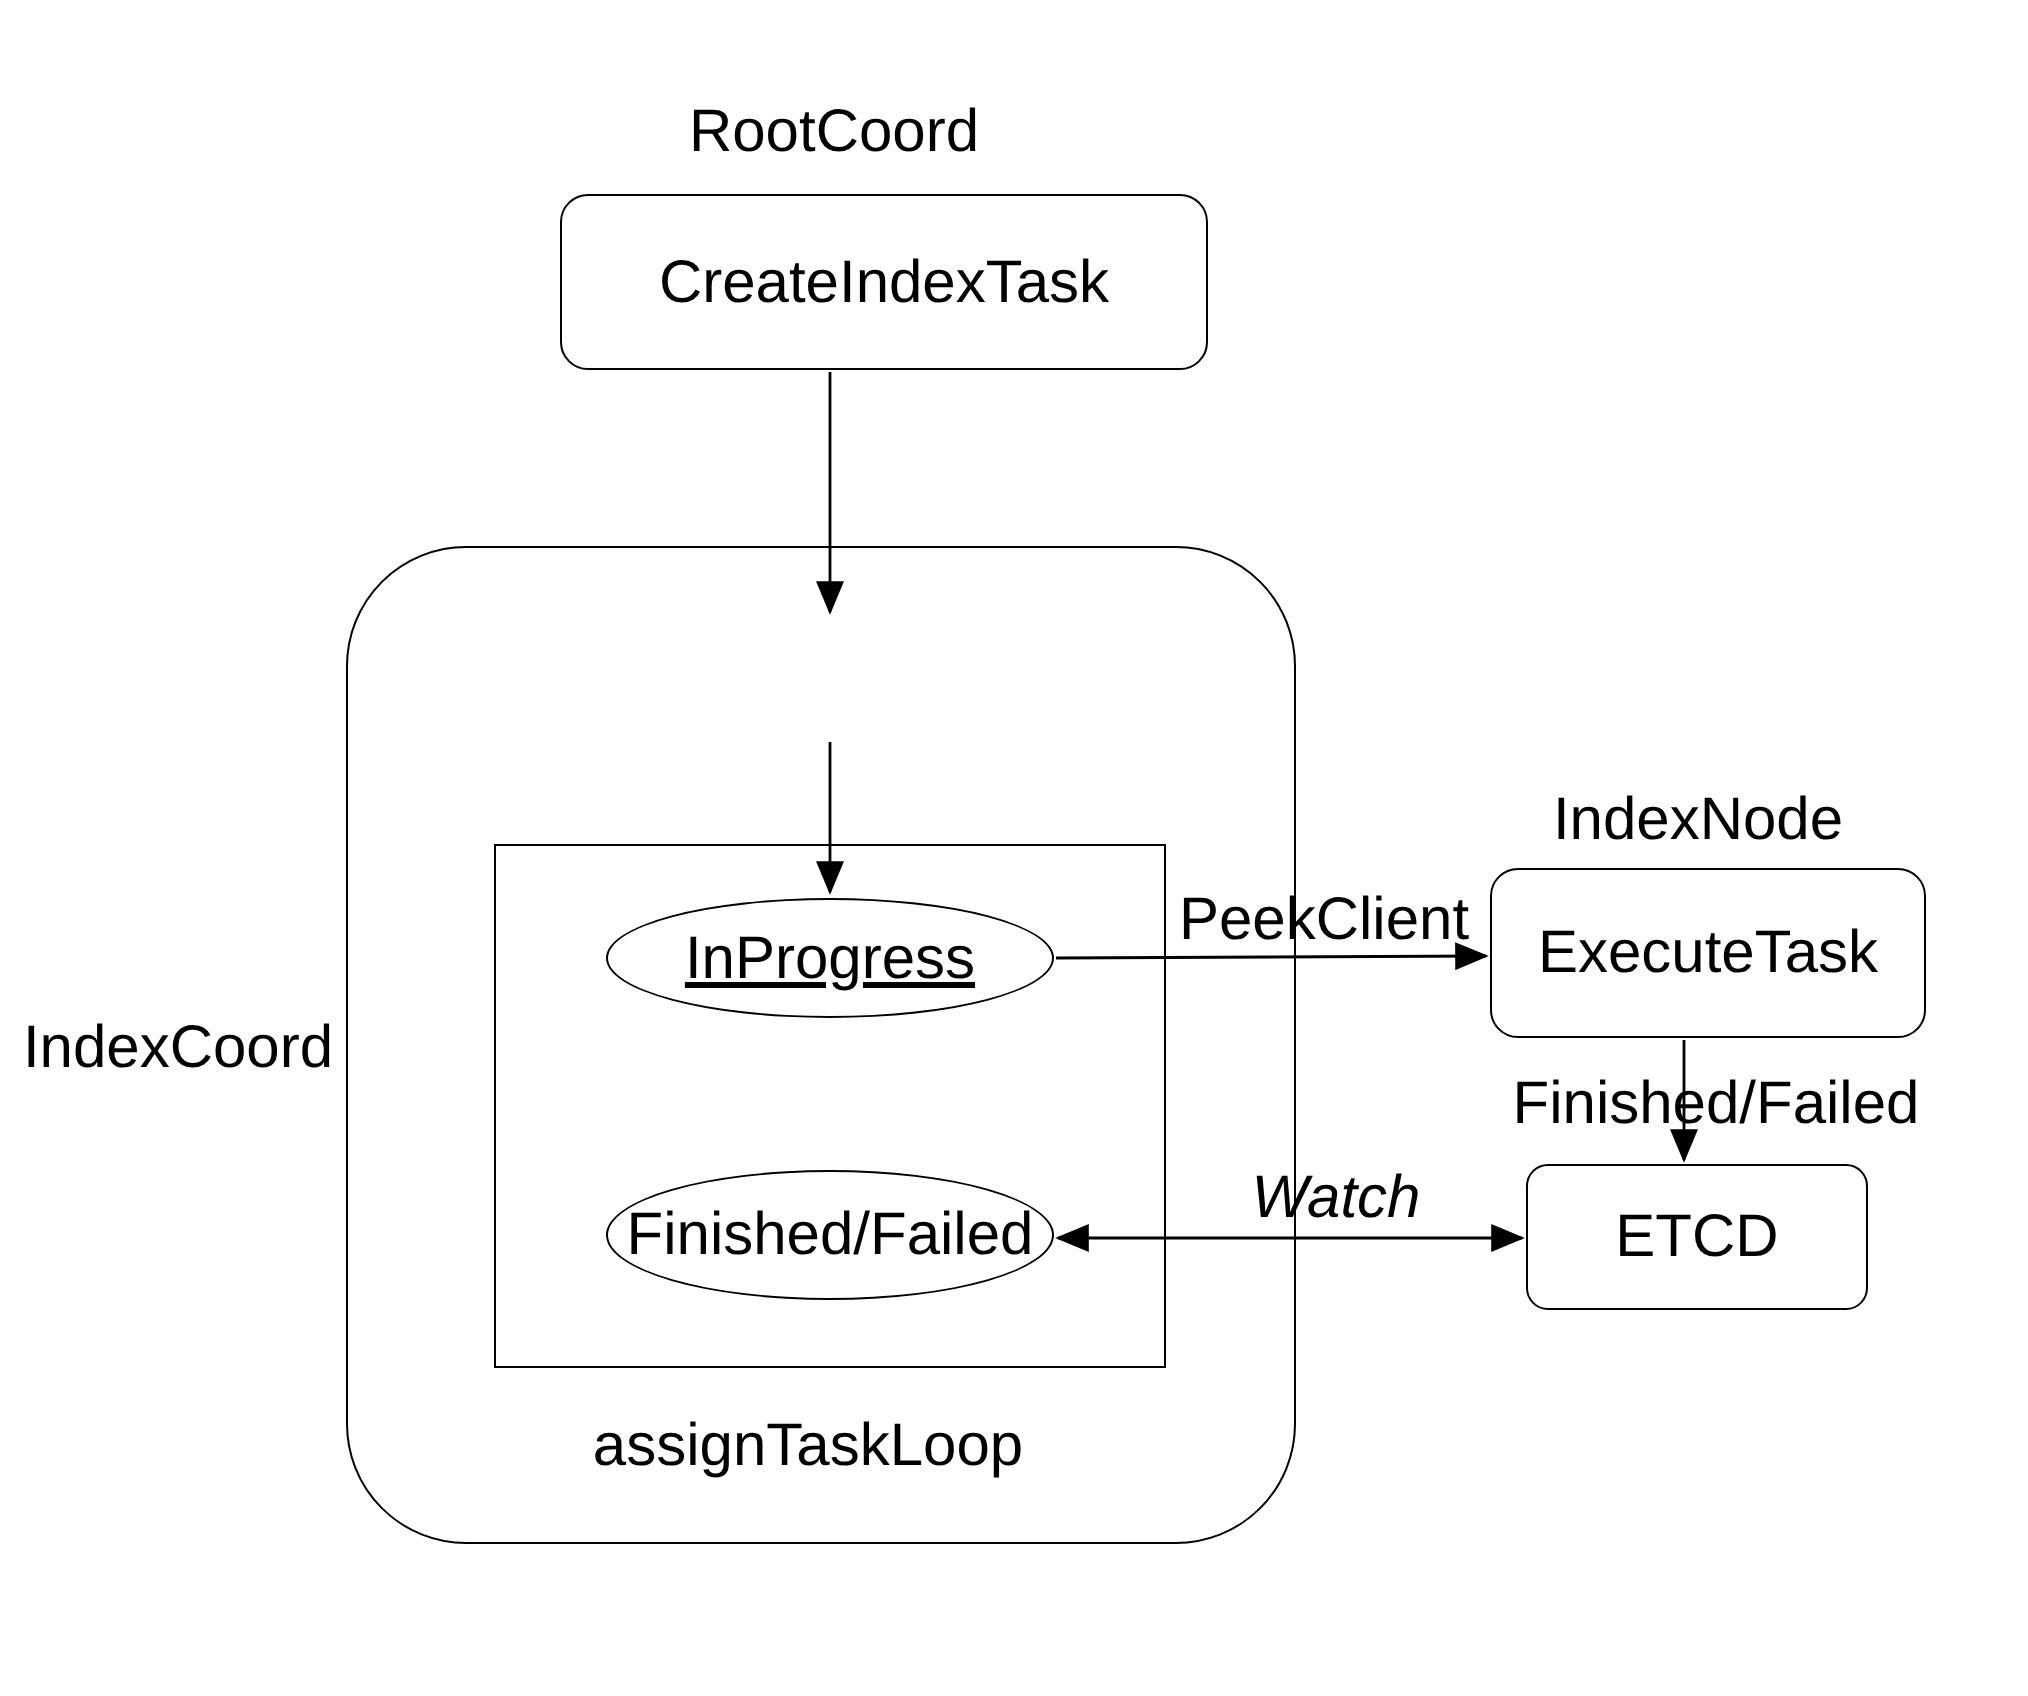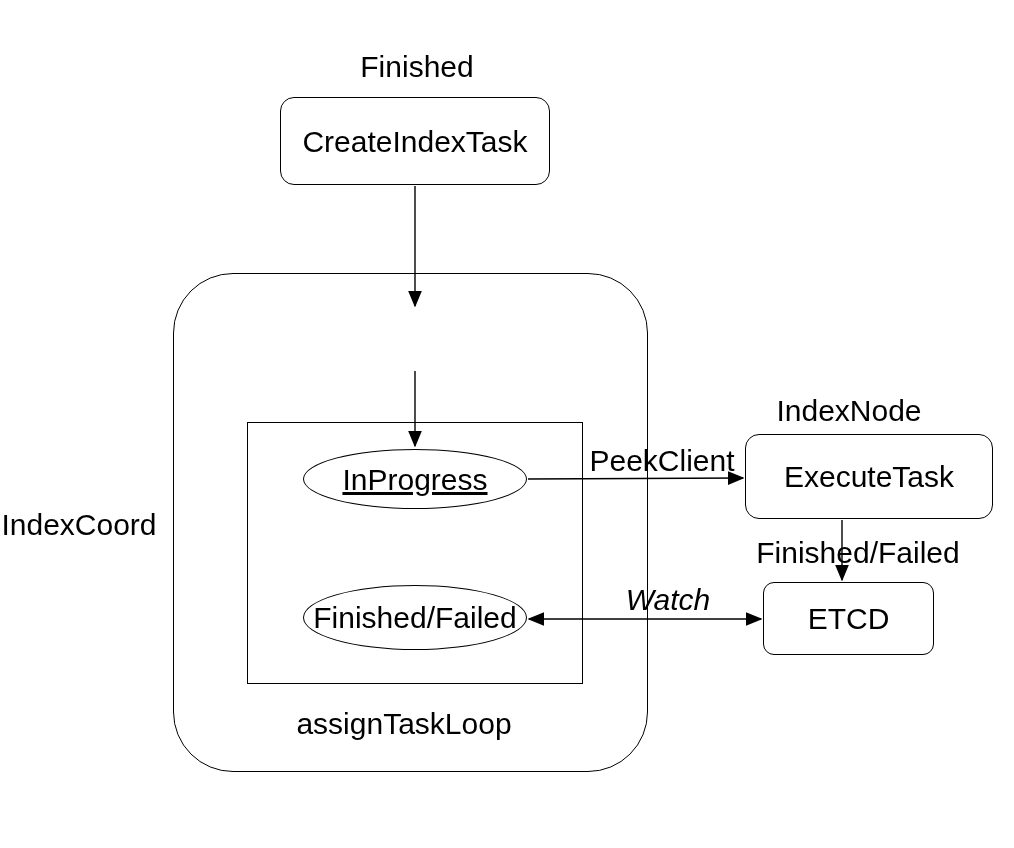--- a/index.html
+++ b/index.html
@@ -57,59 +57,59 @@
 </style>
 </head>
 <body>
 
 <div id="stage">
 
   <div class="group-box" style="left:173px; top:273px; width:475px; height:499px; border-radius:60px;"></div>
 
   <div class="group-box" style="left:247px; top:422px; width:336px; height:262px; border-radius:0;"></div>
 
-  <div class="node" style="left:280px; top:97px; width:270px; height:88px; border-radius:14px;">
+  <div class="node" style="left:280px; top:97px; width:324px; height:88px; border-radius:14px;">
     <span>CreateIndexTask</span>
   </div>
 
 
   <div class="node ellipse" style="left:303px; top:449px; width:224px; height:60px;text-decoration:underline;">
     <span>InProgress</span>
   </div>
 
   <div class="node ellipse" style="left:303px; top:585px; width:224px; height:65px;">
     <span>Finished/Failed</span>
   </div>
 
-  <div class="node" style="left:745px; top:434px; width:248px; height:85px; border-radius:14px;">
+  <div class="node" style="left:745px; top:434px; width:218px; height:85px; border-radius:14px;">
     <span>ExecuteTask</span>
   </div>
 
   <div class="node" style="left:763px; top:582px; width:171px; height:73px; border-radius:11px;">
     <span>ETCD</span>
   </div>
 
   <svg id="edges-svg" width="1014" height="848" viewBox="0 0 1014 848" aria-hidden="true">
     <defs>
       <marker id="arrow" viewBox="0 0 12 10" refX="11" refY="5" markerWidth="12" markerHeight="10" orient="auto-start-reverse">
         <path d="M0,0 L12,5 L0,10 Z" fill="#000000"></path>
       </marker>
     </defs>
     <line x1="415" y1="186" x2="415" y2="306" marker-end="url(#arrow)"></line>
     <line x1="415" y1="371" x2="415" y2="446" marker-end="url(#arrow)"></line>
     <line x1="528" y1="479" x2="743" y2="478" marker-end="url(#arrow)"></line>
     <line x1="842" y1="520" x2="842" y2="580" marker-end="url(#arrow)"></line>
     <line x1="529" y1="619" x2="761" y2="619" marker-start="url(#arrow)" marker-end="url(#arrow)"></line>
   </svg>
 
-  <div class="lbl" style="left:417px; top:66px;">Finished</div>
+  <div class="lbl" style="left:417px; top:66px;">RootCoord</div>
 
   <div class="lbl" style="left:849px; top:410px;">IndexNode</div>
 
-  <div class="lbl" style="left:79px; top:524px;text-align:center;">IndexCoord</div>
+  <div class="lbl" style="left:89px; top:524px;text-align:center;">IndexCoord</div>
 
   <div class="lbl" style="left:404px; top:723px;">assignTaskLoop</div>
 
   <div class="lbl" style="left:662px; top:460px;">PeekClient</div>
 
   <div class="lbl" style="left:858px; top:552px;">Finished/Failed</div>
 
   <div class="lbl" style="left:668px; top:599px;font-style:italic;">Watch</div>
 
 </div>

